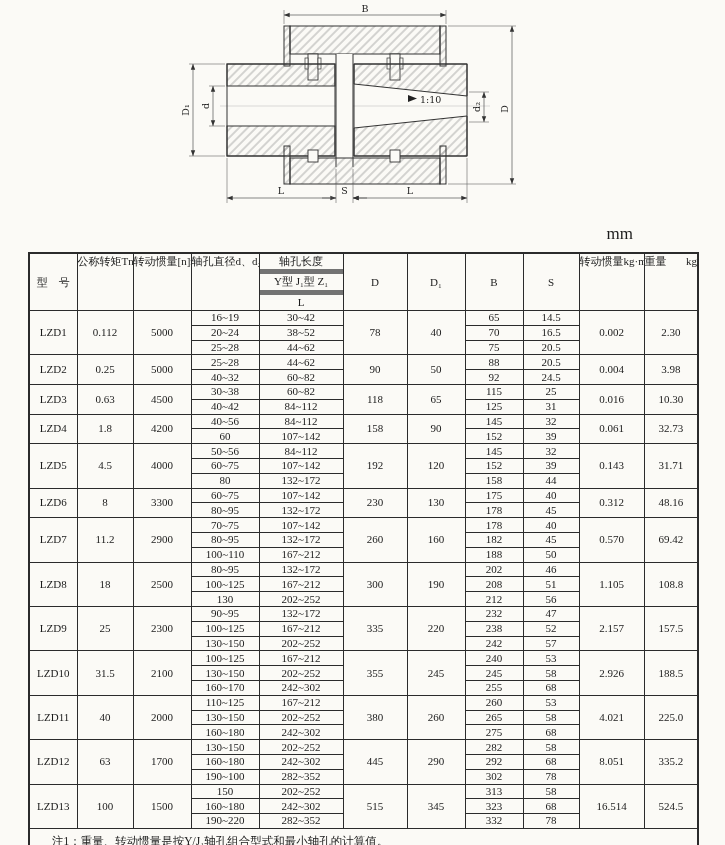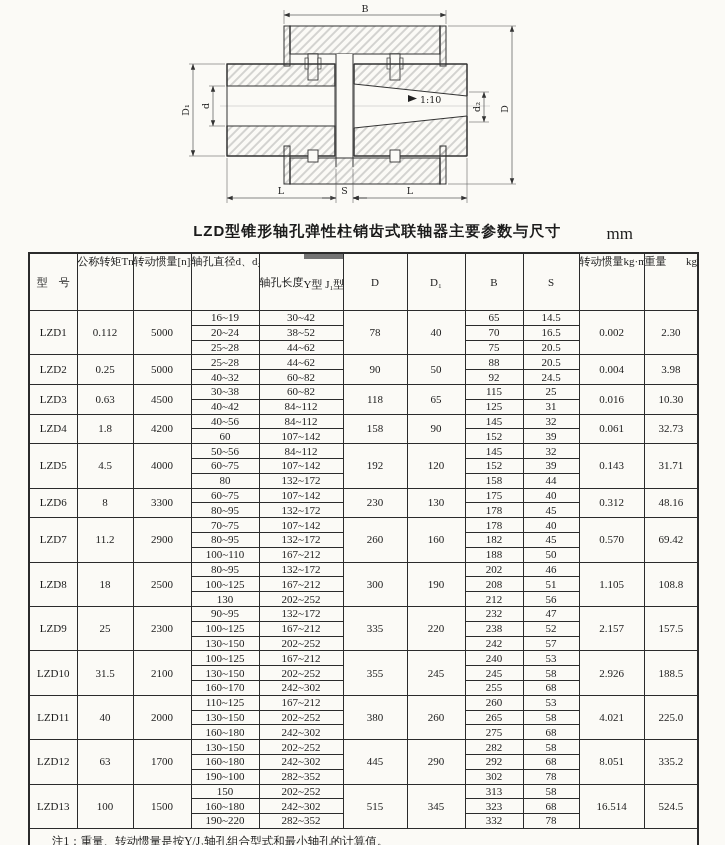--- a/index.html
+++ b/index.html
@@ -23,21 +23,21 @@
   }
   .doc-unit{position:absolute;right:92px;top:2px;font-size:17px;}
   
   .tbl-wrap{position:absolute;left:28px;top:252px;width:669px;}
   table{border-collapse:collapse;table-layout:fixed;width:669px;background:transparent;}
   table,td,th{border:1px solid #2b2b2b;}
   table{border-width:2px;border-bottom-width:3px;}
   th,td{padding:0;font-weight:normal;font-size:11px;line-height:13px;text-align:center;vertical-align:middle;overflow:hidden;white-space:nowrap;}
   thead th{height:56px;}
   th .stack{display:flex;flex-direction:row;justify-content:space-between;height:56px;}
-  th .stack3{display:flex;flex-direction:row;height:56px;}
+  th .stack3{display:flex;flex-direction:column;height:56px;}
   th .stack3 > div{flex:1;display:flex;align-items:center;justify-content:center;}
   th .stack3 > div + div{border-top:5px solid #737373;}
   th .stack > div{padding:1px 0;}
   tbody td{height:13.8px;}
   tfoot td{border-top:1px solid #2b2b2b;text-align:left;font-size:11.5px;padding:4px 0 5px 0;}
   tfoot .note-line{line-height:16px;}
   tfoot .note-line.n1{padding-left:22px;}
 </style>
 </head>
 <body>
@@ -119,21 +119,20 @@
   <line x1="150" y1="194" x2="164" y2="194" stroke="#555" stroke-width="0.7"></line>
   <line x1="195" y1="194" x2="181" y2="194" stroke="#555" stroke-width="0.7" marker-end="url(#ar)"></line>
   <line x1="181" y1="194" x2="295" y2="194" stroke="#555" stroke-width="0.7" marker-start="url(#ar)" marker-end="url(#ar)"></line>
   <text x="109" y="190" text-anchor="middle">L</text>
   <text x="172.5" y="190" text-anchor="middle">S</text>
   <text x="238" y="190" text-anchor="middle">L</text>
 </svg>
 </div>
 
 <div class="title-row">
-  <div class="doc-title">LZD型锥形轴孔弹性柱销齿式联轴器主要参数与尺寸</div>
   <div class="doc-unit">mm</div>
 </div>
 
 <div class="tbl-wrap">
 <table>
   <colgroup>
     <col style="width:48px">
         <col style="width:56px">
         <col style="width:58px">
     <col style="width:68px">

